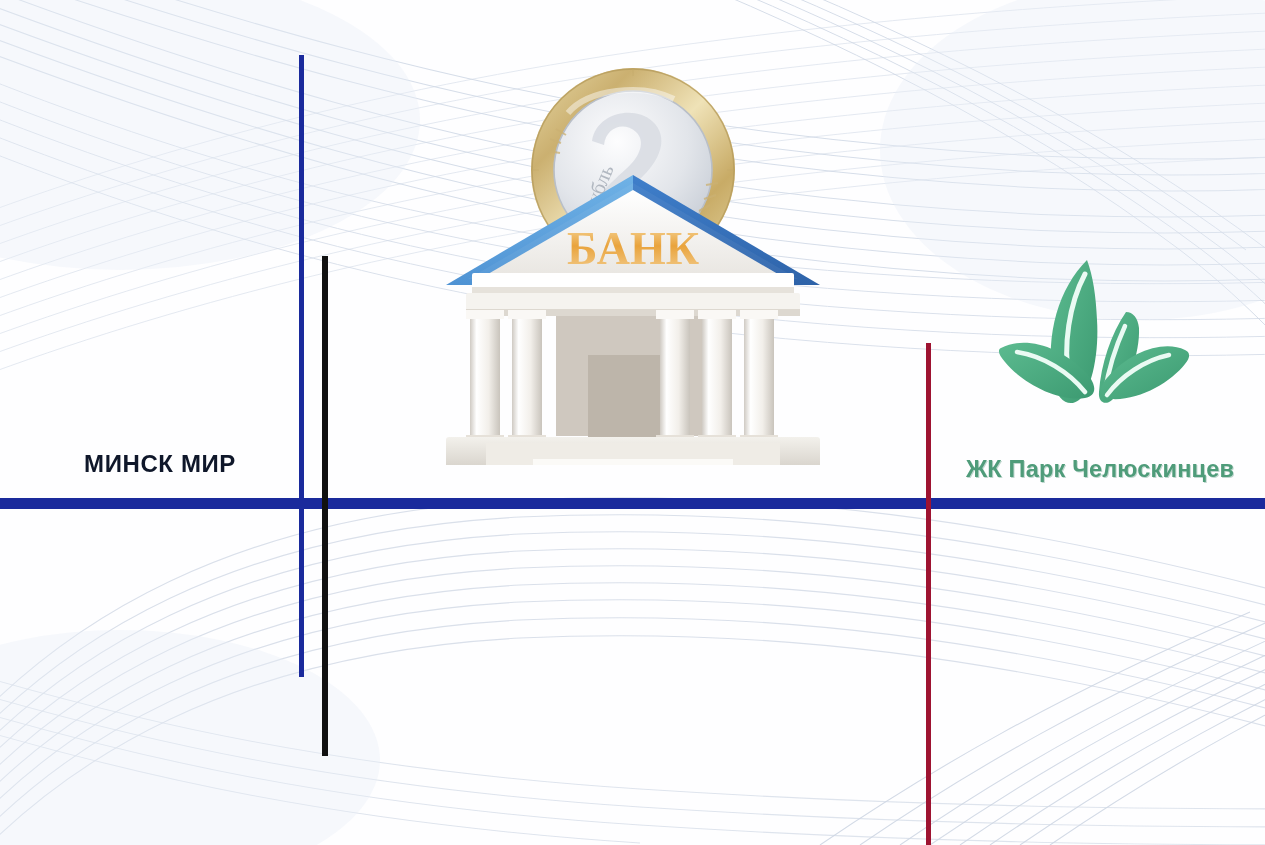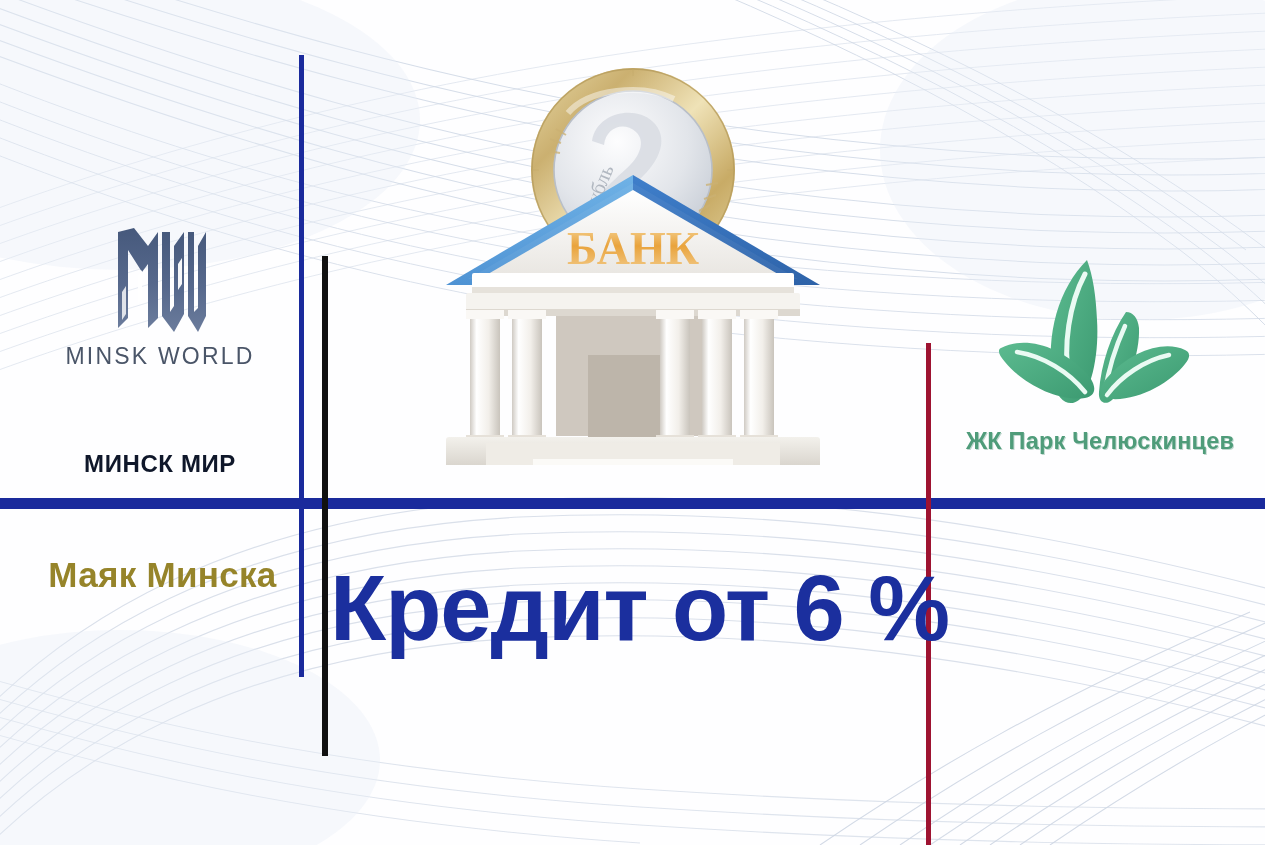--- a/index.html
+++ b/index.html
@@ -96,21 +96,21 @@
 
   
   .park-logo{
     position:absolute;
     left:995px;top:250px;
     width:200px;height:170px;
     z-index:6;
   }
   .park-name{
     position:absolute;
-    left:940px;top:428px;
+    left:940px;top:456px;
     width:320px;
     text-align:center;
     font-size:23.5px;
     font-weight:700;
     color:#4f9c7a;
     letter-spacing:.2px;
     white-space:nowrap;
     text-shadow:1px 1px 0 rgba(120,170,150,.45);
     z-index:6;
   }
@@ -225,45 +225,23 @@
         <ellipse cx="120" cy="760" rx="260" ry="130" fill="#e9eff7"></ellipse>
       </g>
     </svg>
   </div>
 
   <div class="hline-blue"></div>
   <div class="vline-blue"></div>
   <div class="vline-black"></div>
   <div class="vline-red"></div>
 
-  <div class="minsk-world">
-    <svg class="mw-mark" width="96" height="105" viewBox="0 0 96 105">
-      <defs>
-        <linearGradient id="mwg" x1="0" y1="0" x2="0" y2="1">
-          <stop offset="0%" stop-color="#46597c"></stop>
-          <stop offset="55%" stop-color="#56688c"></stop>
-          <stop offset="100%" stop-color="#6b7c9c"></stop>
-        </linearGradient>
-      </defs>
-
-      <path d="M6,4 L6,100 L16,90 L16,22 L30,44 L36,36 L36,100 L46,90 L46,4 L36,18 L22,0 Z" fill="url(#mwg)"></path>
-
-      <path d="M50,4 L50,88 L62,104 L72,86 L72,4 L62,18 L62,78 L58,84 L58,4 Z" fill="url(#mwg)"></path>
-      <path d="M76,4 L76,88 L86,104 L94,88 L94,4 L86,18 L86,80 L82,84 L82,4 Z" fill="url(#mwg)"></path>
-
-      <path d="M26,48 L30,42 L30,70 L26,76 Z" fill="#ffffff" opacity=".95"></path>
-      <path d="M66,36 L70,30 L70,56 L66,62 Z" fill="#ffffff" opacity=".95"></path>
-      <path d="M10,64 L14,58 L14,86 L10,92 Z" fill="#ffffff" opacity=".8"></path>
-    </svg>
-    <div class="mw-name">MINSK WORLD</div>
-  </div>
 
   <div class="minsk-mir">МИНСК МИР</div>
 
-  <div class="mayak">Маяк Минска</div>
 
   <div class="bank-art">
     <svg viewBox="0 0 410 410" width="410" height="410" xmlns="http://www.w3.org/2000/svg">
       <defs>
         <linearGradient id="coinRing" x1="0" y1="0" x2="1" y2="1">
           <stop offset="0%" stop-color="#e7d8a6"></stop>
           <stop offset="25%" stop-color="#cbb070"></stop>
           <stop offset="50%" stop-color="#efe2b7"></stop>
           <stop offset="75%" stop-color="#c8ab66"></stop>
           <stop offset="100%" stop-color="#e5d5a0"></stop>
@@ -398,15 +376,14 @@
       <path d="M22,102 C48,106 74,122 90,142" stroke="#eafaf3" stroke-width="4.5" fill="none" stroke-linecap="round"></path>
 
       <path d="M190,100 C170,90 136,100 112,128 C103,138 104,148 116,149
                C144,151 176,132 190,114 C196,107 195,102 190,100 Z" fill="url(#lf)"></path>
       <path d="M174,105 C150,110 126,126 112,145" stroke="#eafaf3" stroke-width="4.5" fill="none" stroke-linecap="round"></path>
     </svg>
   </div>
 
   <div class="park-name">ЖК Парк Челюскинцев</div>
 
-  <div class="headline">Кредит от 6 %</div>
 
 </div>
 
 </body></html>

